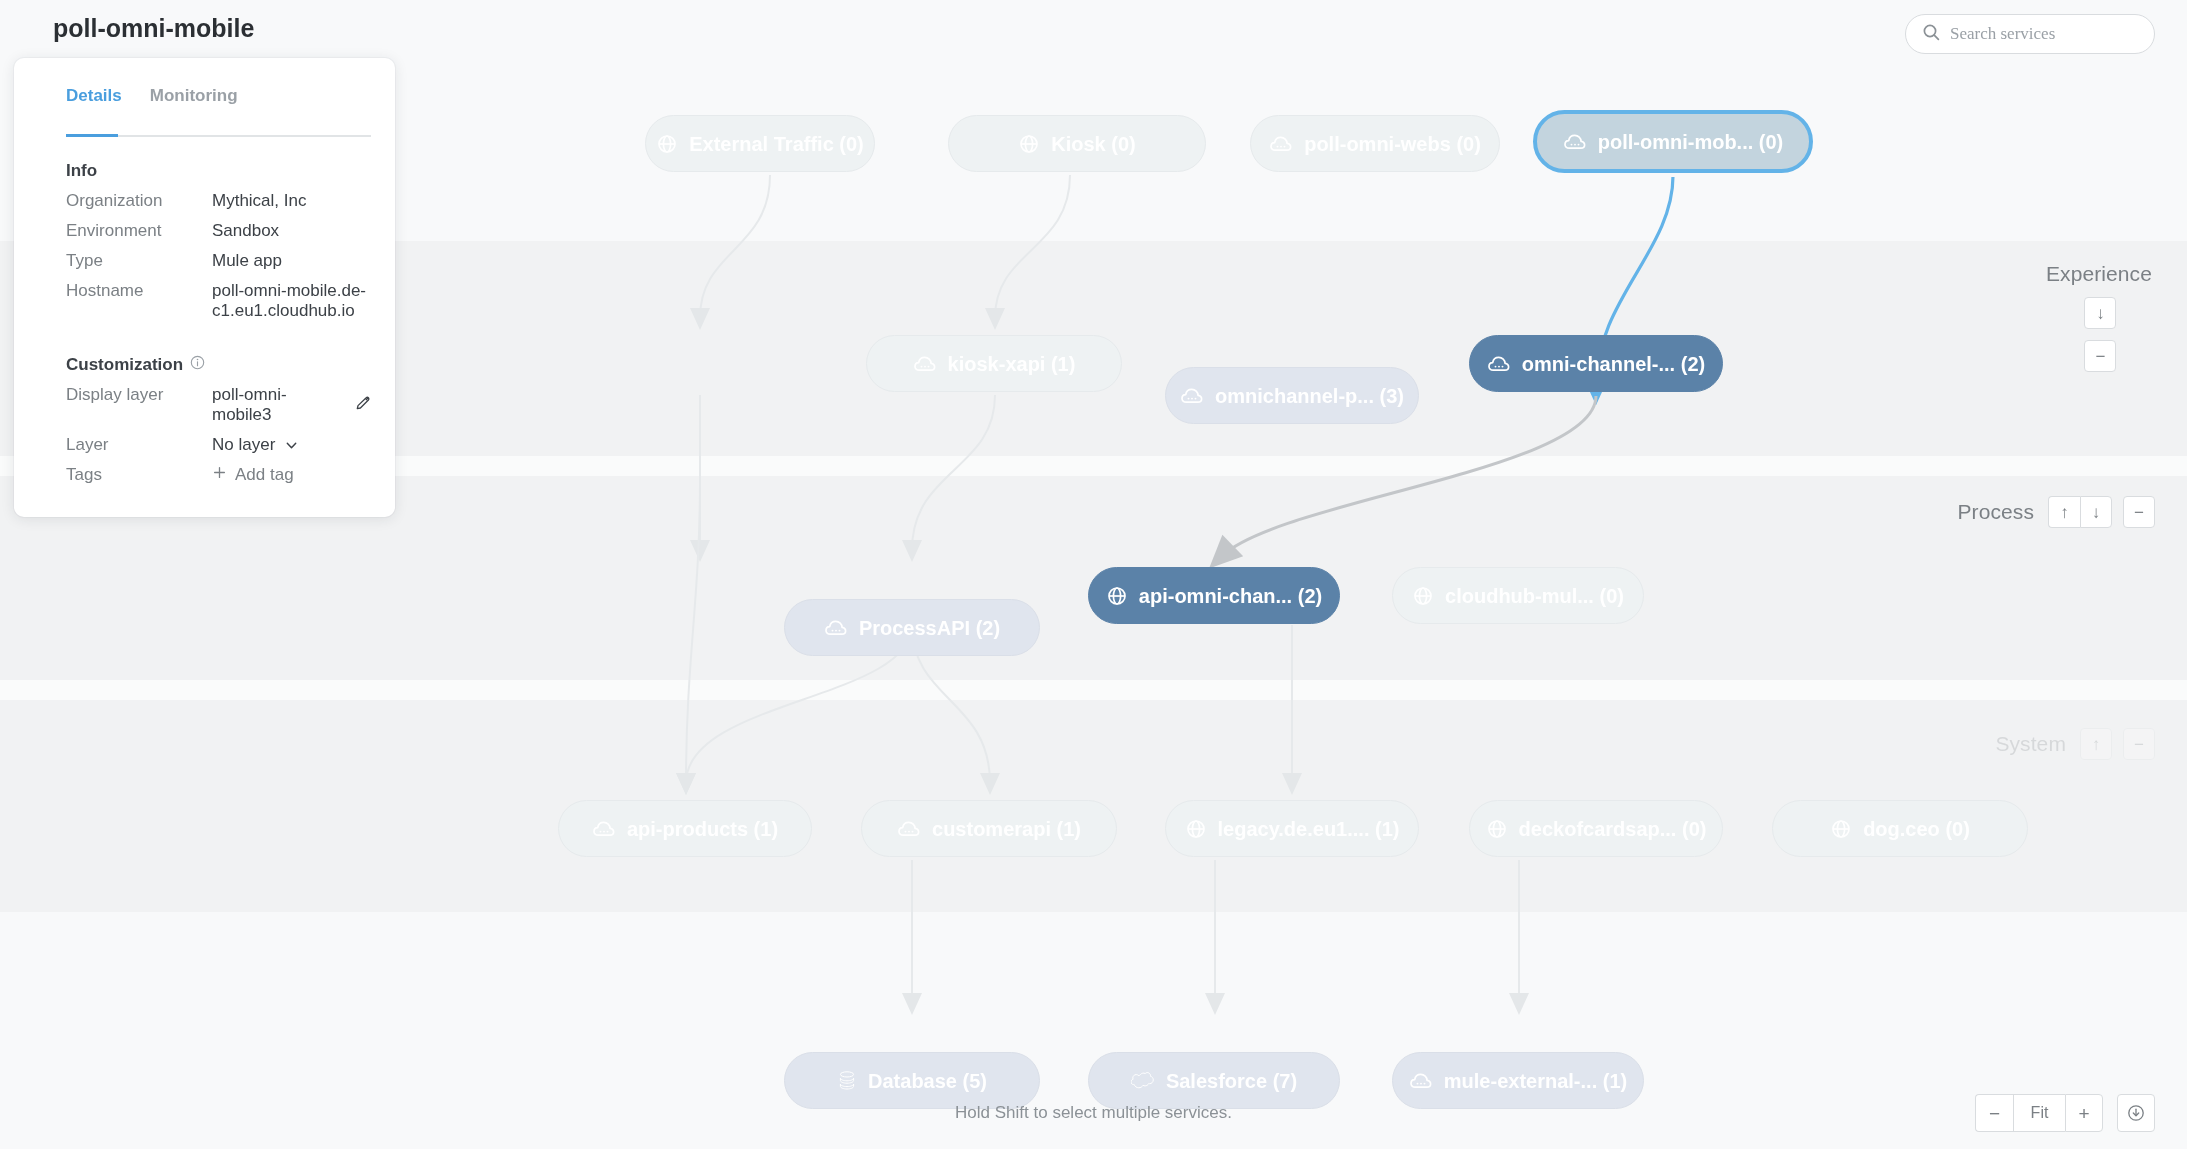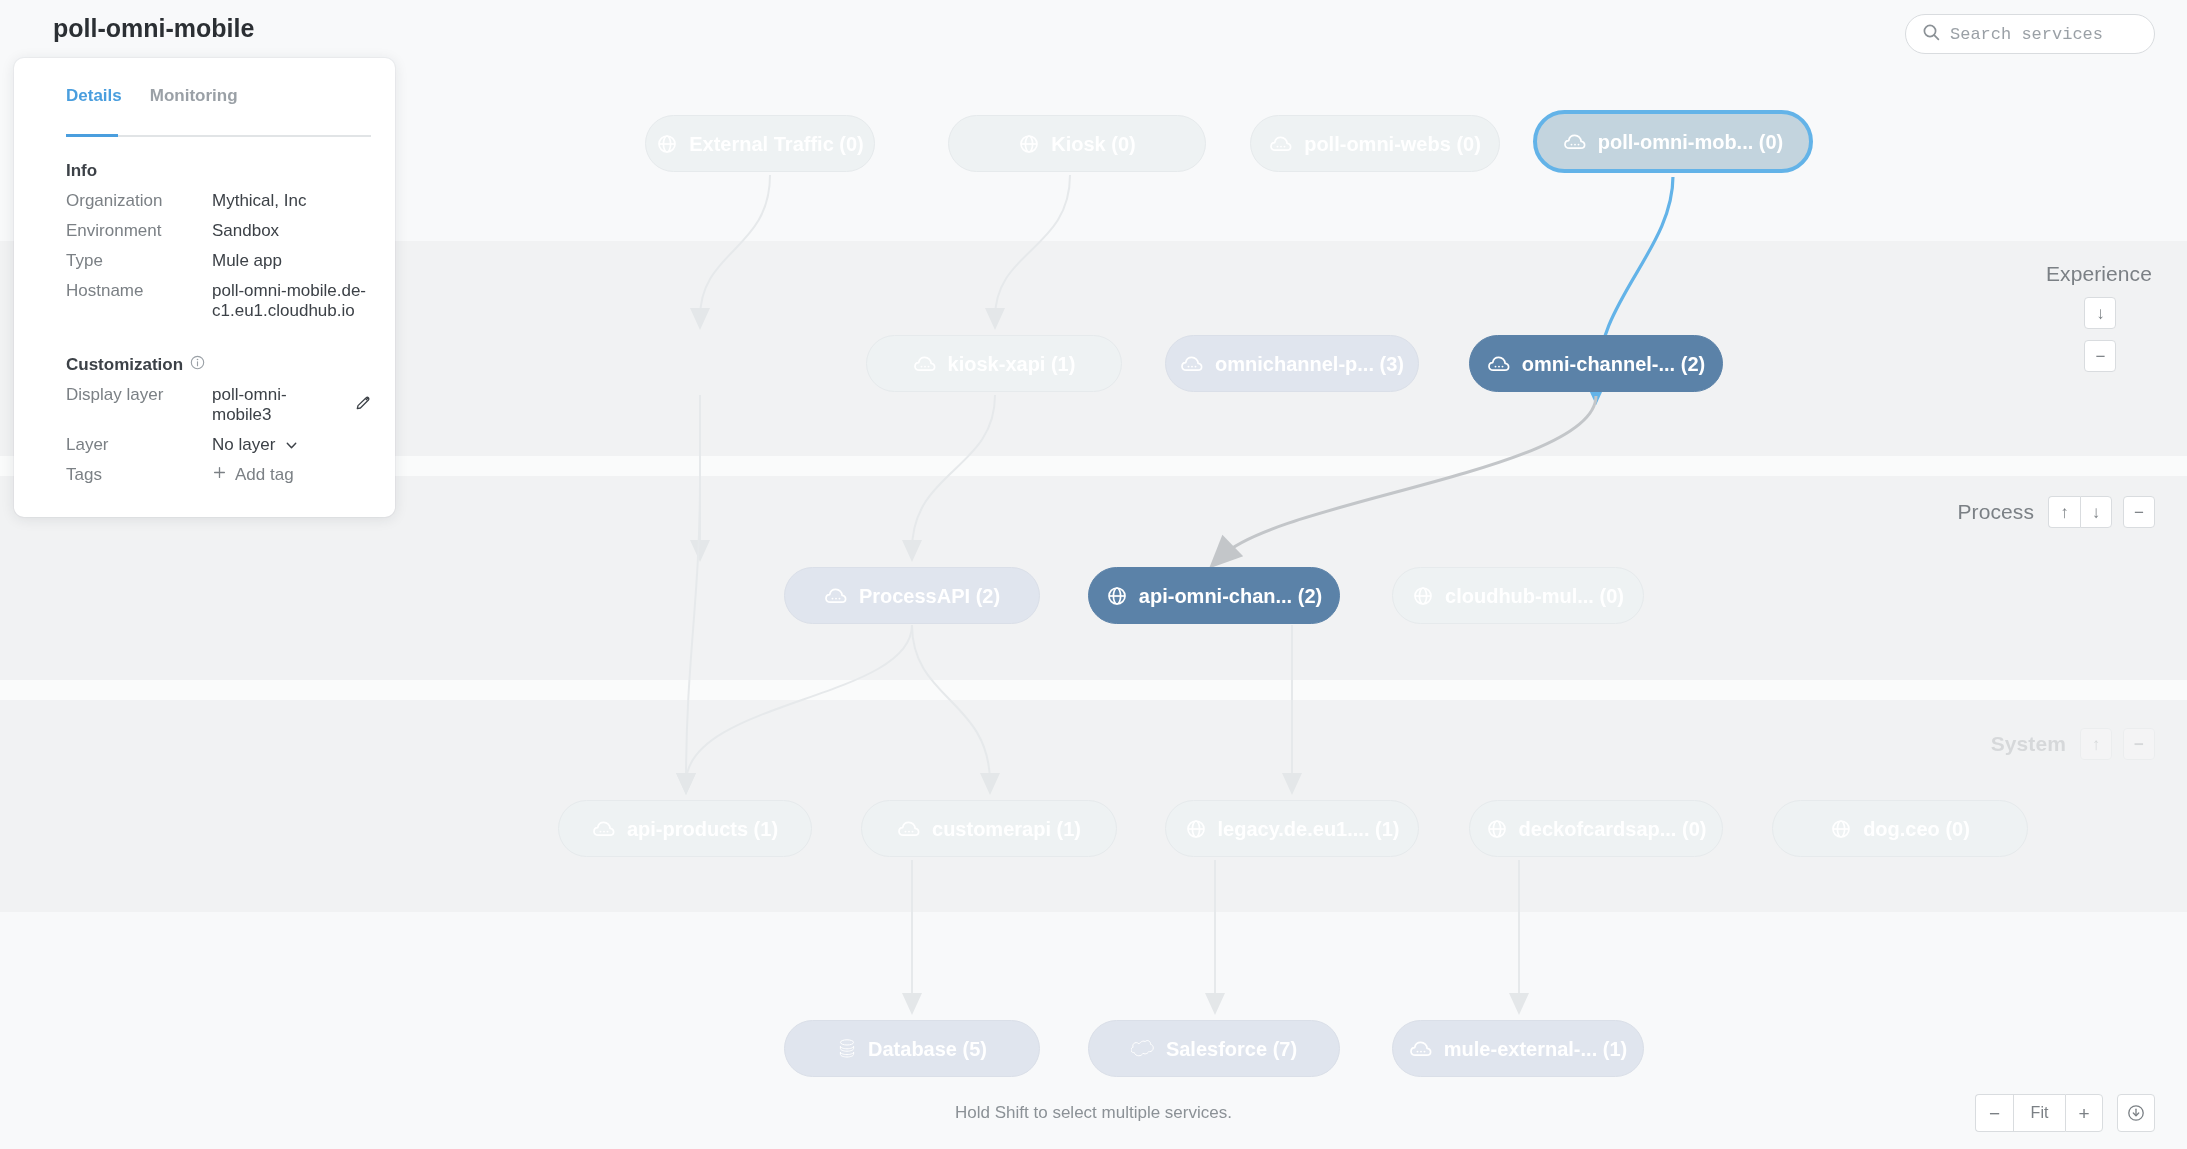--- a/index.html
+++ b/index.html
@@ -39,41 +39,41 @@
     border-radius: 4px;
   }
   .btn-group .sqbtn { border-radius: 0; border-right-width: 0; }
   .btn-group .sqbtn:first-child { border-radius: 4px 0 0 4px; }
   .btn-group .sqbtn:last-child { border-radius: 0 4px 4px 0; border-right-width: 1px; }
   .btn-group .sqbtn:only-child { border-radius: 4px; border-right-width: 1px; }
   .lane-ctrl.dim { opacity: .22; }
 
   .ctrl-exp  { top: 262px; flex-direction: column; }
   .ctrl-proc { top: 496px; }
-  .ctrl-sys  { top: 728px; font-weight: bold; }
+  .ctrl-sys  { top: 728px; }
 
   
   .node {
     position: absolute; height: 57px; border-radius: 29px;
     display: flex; align-items: center; justify-content: center;
     gap: 11px; padding: 0 22px; white-space: nowrap;
     font-size: 20px; font-weight: 700; cursor: pointer;
     border: 1px solid transparent;
   }
   .node .nicon { display: flex; align-items: center; flex: 0 0 auto; }
   .node .nicon svg { display: block; }
   .node .nlabel { line-height: 1; }
 
   
   .n-faint {
     background: #eef2f3; color: #ffffff; border-color: #e6eaec;
   }
   .n-faint .nicon svg { stroke: #ffffff; fill: none; }
   .n-soft {
-    background: #e0e5ee; color: #ffffff; border-color: #dadfe8;
+    background: #e0e5ee; color: #ffffff; border-color: #dadfe8; margin-top: 32px;
   }
   .n-soft .nicon svg { stroke: #ffffff; fill: none; }
   .n-active {
     background: #5b82a8; color: #ffffff; border-color: #5b82a8;
   }
   .n-active .nicon svg { stroke: #ffffff; fill: none; }
   .n-selected {
     background: #c3d4de; color: #ffffff;
     border: 4px solid #63b3e8; box-shadow: 0 0 0 4px #f8f9fa;
     height: 63px; border-radius: 32px;
@@ -89,21 +89,21 @@
     font-size: 25px; font-weight: 700; color: #2b2f33;
   }
   .search-box {
     position: absolute; right: 32px; top: 14px;
     width: 250px; height: 40px; border: 1px solid #d9dcdf; border-radius: 20px;
     background: #fff; display: flex; align-items: center; gap: 10px; padding: 0 16px;
     cursor: text;
   }
   .search-box input {
     border: 0; outline: 0; background: transparent; font-size: 17px;
-    color: #c2410c; font-family: Liberation Mono, monospace; width: 100%;
+    color: #c2410c; font-family: Liberation Serif, serif; width: 100%;
   }
   .search-box input::placeholder { color: #9aa0a6; }
 
   
   .panel {
     position: absolute; left: 14px; top: 58px; width: 381px;
     background: #fff; border-radius: 10px;
     box-shadow: 0 2px 14px rgba(25,35,48,.10), 0 0 0 1px rgba(25,35,48,.03);
     padding: 0 0 22px 0;
   }

